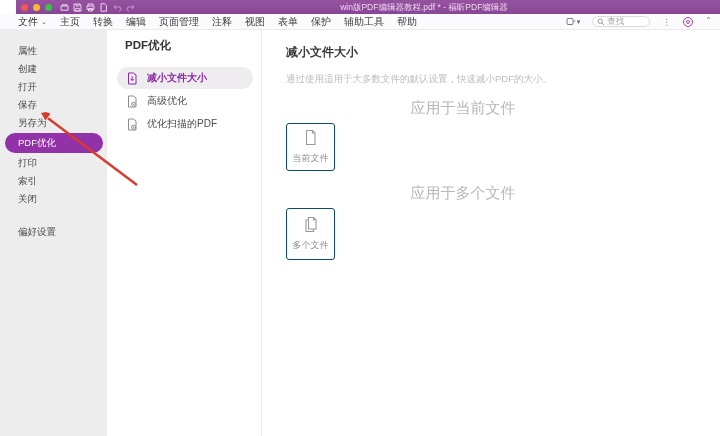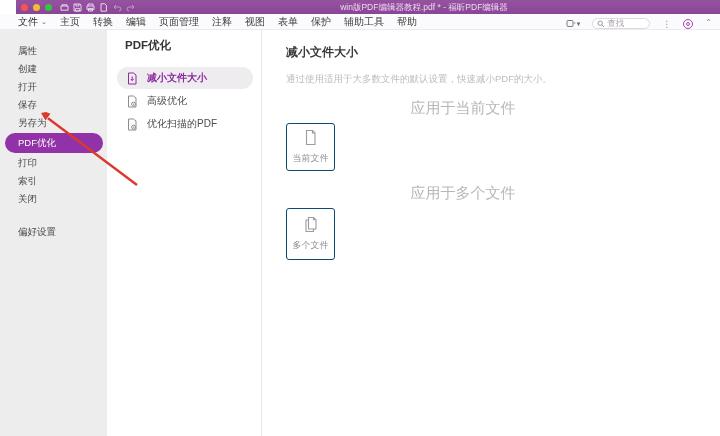--- a/index.html
+++ b/index.html
@@ -14,21 +14,21 @@
   .tl { width:7px; height:7px; border-radius:50%; }
   .tl.red{ background:#f4564d; } .tl.yel{ background:#f6bc2f; } .tl.grn{ background:#32c643; }
   .tb-icons { display:flex; gap:4px; margin-left:8px; align-items:center; }
   .tb-icons svg { display:block; }
   .tb-dim { opacity:.55; }
   .win-title { position:absolute; left:0; right:0; top:0; height:14px; line-height:14px;
     text-align:center; font-size:8.5px; color:#efd9f1; pointer-events:none; padding-left:96px; }
 
   
   .menubar { position:absolute; left:0; top:14px; width:720px; height:16px;
-    background:#fbfafc; border-bottom:1px solid #eceaee; display:flex; align-items:flex-end; }
+    background:#fbfafc; border-bottom:1px solid #eceaee; display:flex; align-items:center; }
   .menu-items { display:flex; align-items:center; margin-left:18px; gap:13px; }
   .menu-item { font-size:10px; color:#3b3b3b; white-space:nowrap; cursor:default; }
   .menu-item.file { color:#2f2f2f; display:flex; align-items:center; gap:3px; }
   .caret { font-size:7px; color:#666; }
   .menu-right { margin-left:auto; display:flex; align-items:center; gap:12px; margin-right:8px; }
   .search-mode { display:flex; align-items:center; gap:1px; color:#6f6f6f; }
   .searchbox { width:58px; height:11px; background:#fff; border:1px solid #ddd9de;
     border-radius:6px; display:flex; align-items:center; padding:0 4px; gap:2px; }
   .searchbox span { font-size:8.5px; color:#a9a4aa; line-height:11px; }
   .vdots { color:#9a969b; font-size:9px; letter-spacing:0; }

